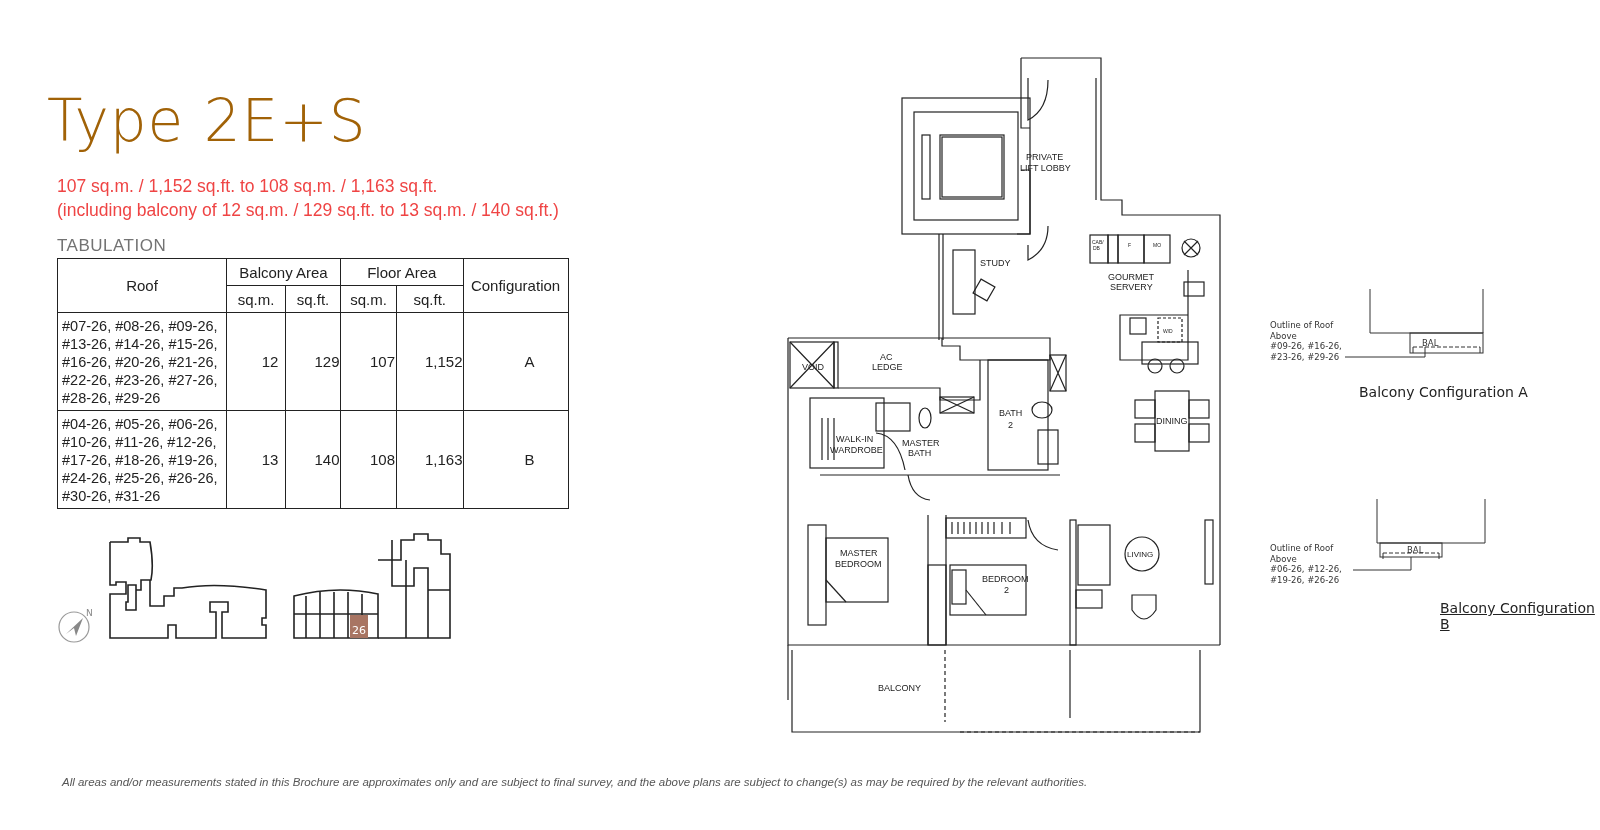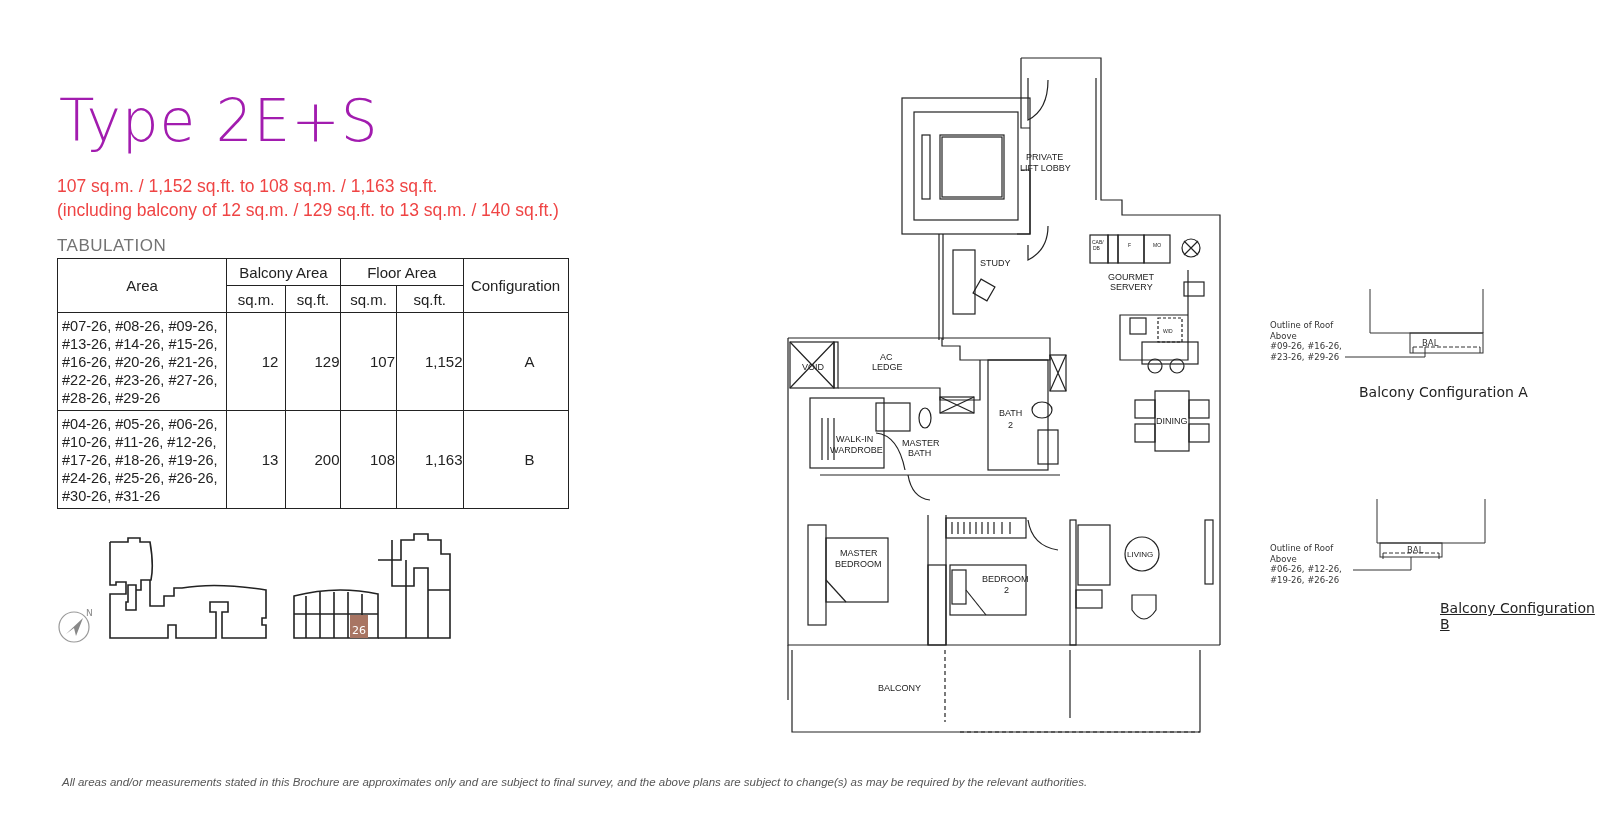--- a/index.html
+++ b/index.html
@@ -1,17 +1,17 @@
 <!DOCTYPE html>
 <html><head>
 <meta charset="utf-8">
 <style>
   html, body { margin: 0; padding: 0; background: #ffffff; }
   body { width: 1600px; height: 830px; position: relative; overflow: hidden; font-family: "DejaVu Sans", sans-serif; color: #333; }
-  .title { position: absolute; left: 59px; top: 92px; font-family: "DejaVu Sans", sans-serif; font-weight: 200; font-size: 58px; color: #a21caf; letter-spacing: 1px; line-height: 1; }
+  .title { position: absolute; left: 47px; top: 92px; font-family: "DejaVu Sans", sans-serif; font-weight: 200; font-size: 58px; color: #a16207; letter-spacing: 1px; line-height: 1; }
   .sub { position: absolute; left: 57px; font-size: 17.5px; color: #ef4444; font-family: "Liberation Sans", sans-serif; }
   .tab-label { position: absolute; left: 57px; top: 236px; font-size: 17px; color: #737373; letter-spacing: 0.5px; font-family: "Liberation Sans", sans-serif; }
   table.tab { position: absolute; left: 57px; top: 258px; border-collapse: collapse; font-family: "Liberation Sans", sans-serif; color: #222; }
   table.tab td, table.tab th { border: 1.5px solid #222; font-weight: normal; text-align: center; font-size: 15px; padding: 0; }
   table.tab th { height: 26px; }
   table.tab td.units { text-align: left; padding: 2px 4px; line-height: 18px; font-size: 14.5px; width: 160px; }
   table.tab td.num { font-size: 15px; padding-left: 28px; }
   .keyplan { position: absolute; left: 56px; top: 530px; }
   .disclaimer { position: absolute; left: 62px; top: 776px; font-size: 11.5px; font-style: italic; color: #555; font-family: "Liberation Sans", sans-serif; }
   .plan { position: absolute; left: 780px; top: 50px; }
@@ -24,21 +24,21 @@
 <body>
 
 <div class="title">Type 2E+S</div>
 <div class="sub" style="top:176px;">107 sq.m. / 1,152 sq.ft. to 108 sq.m. / 1,163 sq.ft.</div>
 <div class="sub" style="top:200px;">(including balcony of 12 sq.m. / 129 sq.ft. to 13 sq.m. / 140 sq.ft.)</div>
 <div class="tab-label">TABULATION</div>
 
 <table class="tab">
   <tbody>
       <tr>
-    <th rowspan="2" style="width:168px;">Area</th>
+    <th rowspan="2" style="width:168px;">Roof</th>
     <th colspan="2">Balcony Area</th>
     <th colspan="2">Floor Area</th>
     <th rowspan="2" style="width:104px;">Configuration</th>
   </tr>
   <tr>
     <th style="width:58px;">sq.m.</th>
     <th style="width:54px;">sq.ft.</th>
     <th style="width:55px;">sq.m.</th>
     <th style="width:59px;">sq.ft.</th>
   </tr>
@@ -46,21 +46,21 @@
     <td class="units">#07-26, #08-26, #09-26, #13-26, #14-26, #15-26, #16-26, #20-26, #21-26, #22-26, #23-26, #27-26, #28-26, #29-26</td>
     <td class="num">12</td>
     <td class="num">129</td>
     <td class="num">107</td>
     <td class="num">1,152</td>
     <td class="num">A</td>
   </tr>
   <tr style="height:98px;">
     <td class="units">#04-26, #05-26, #06-26, #10-26, #11-26, #12-26, #17-26, #18-26, #19-26, #24-26, #25-26, #26-26, #30-26, #31-26</td>
     <td class="num">13</td>
-    <td class="num">200</td>
+    <td class="num">140</td>
     <td class="num">108</td>
     <td class="num">1,163</td>
     <td class="num">B</td>
   </tr>
 </tbody>
   </table>
 
 <svg class="keyplan" width="410" height="120" viewBox="0 0 410 120">
   <g>
     <circle cx="18" cy="97" r="15" fill="none" stroke="#999" stroke-width="1.2"></circle>

